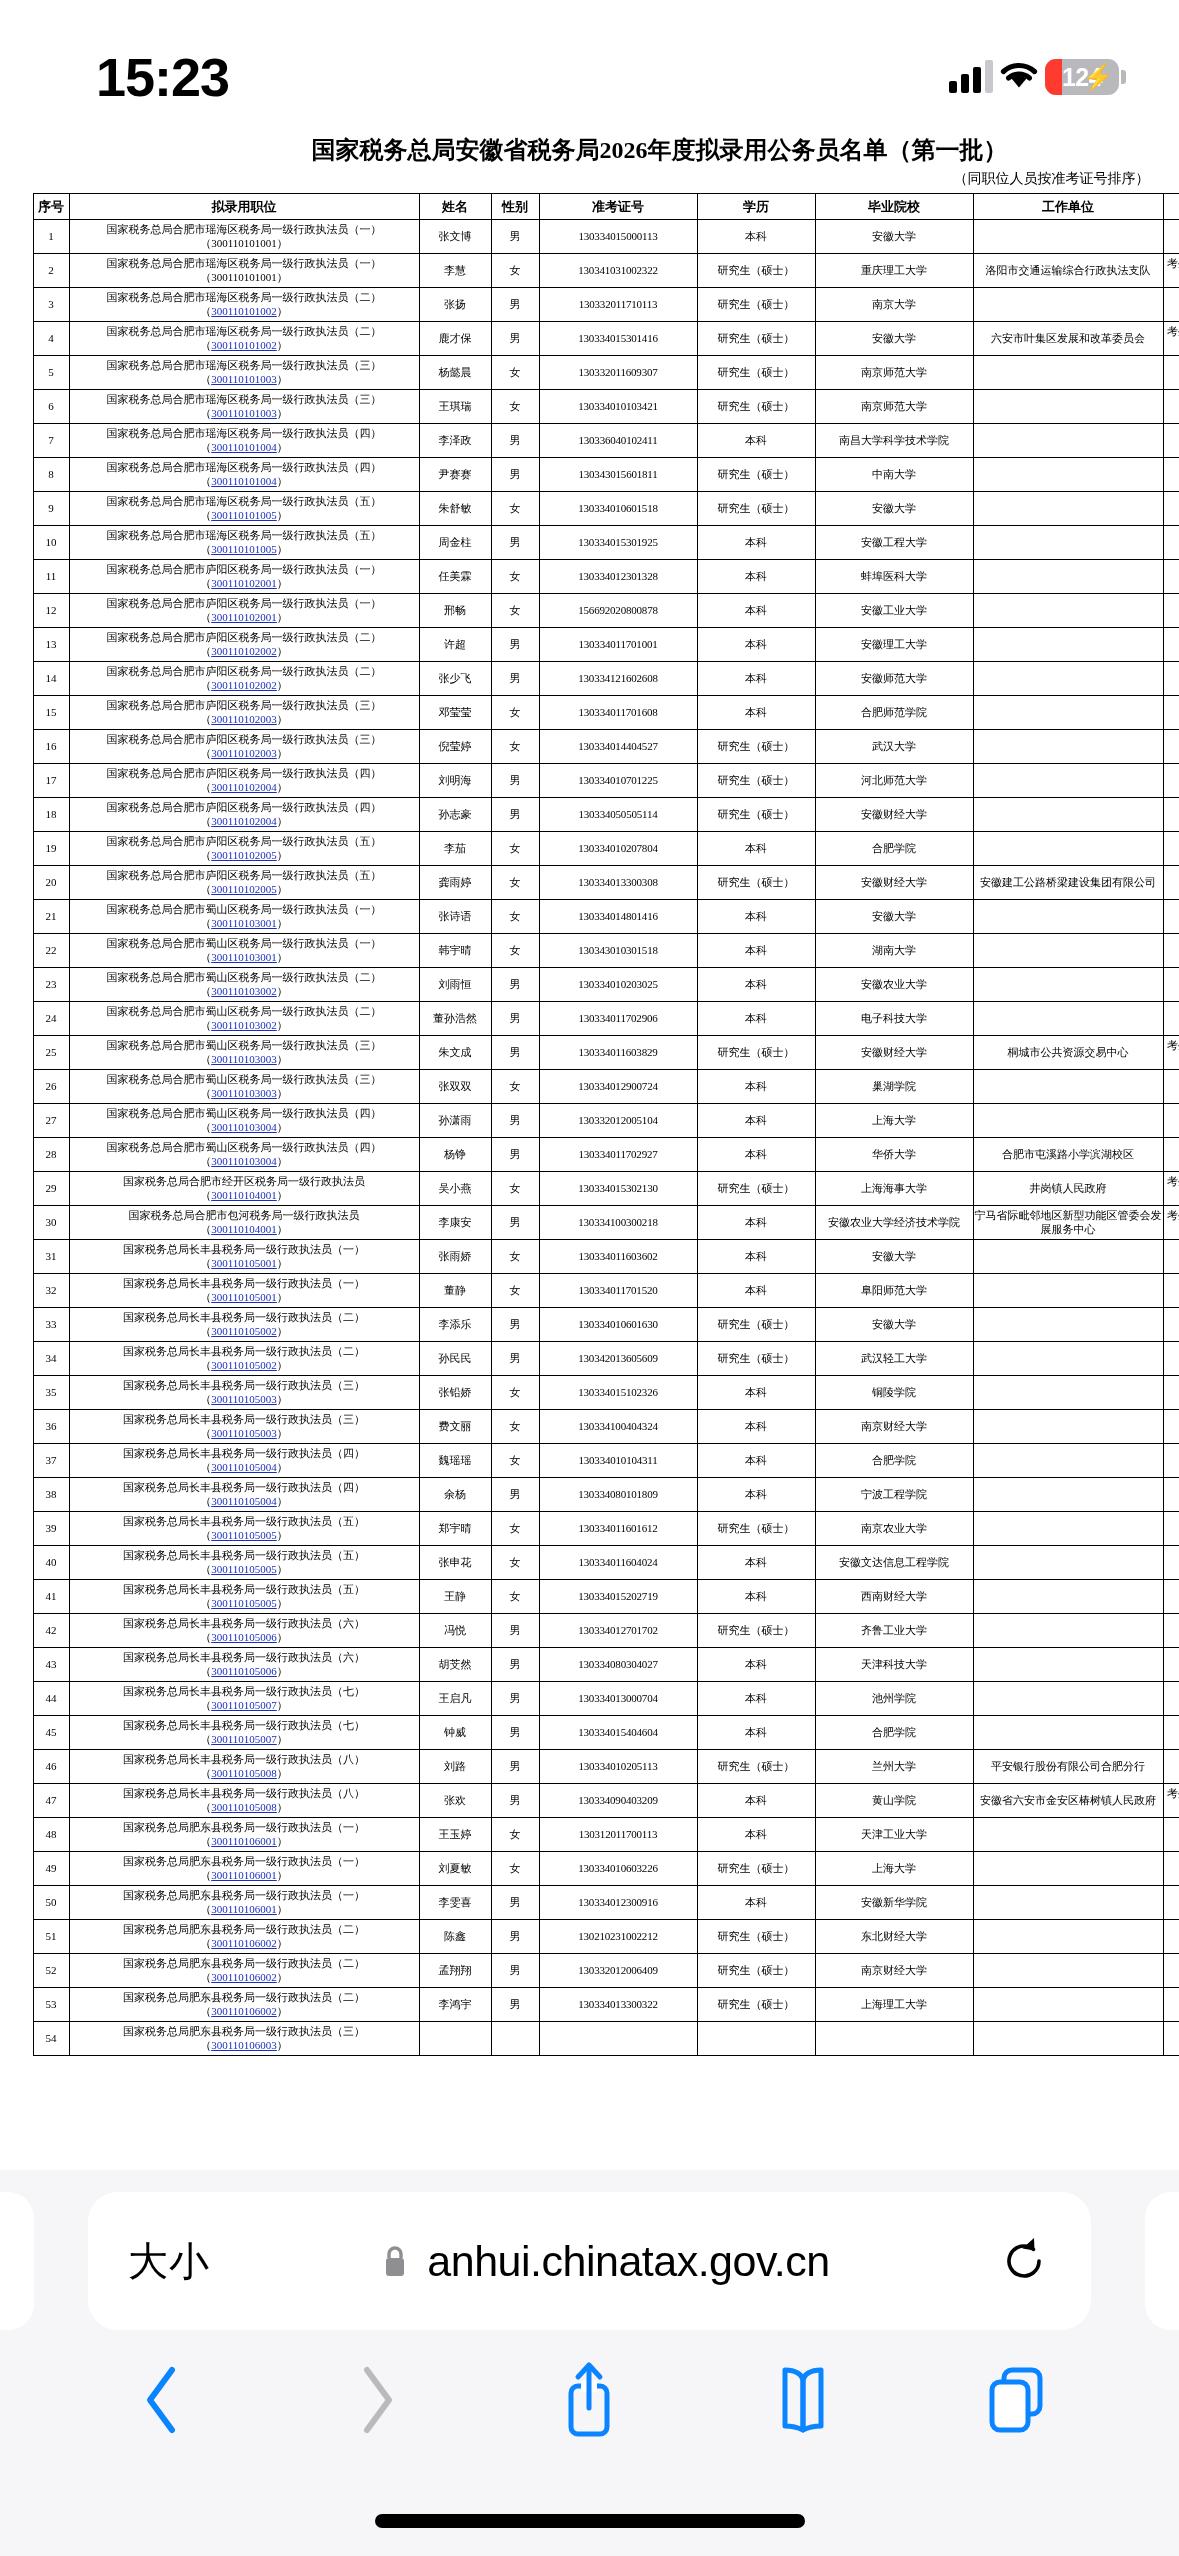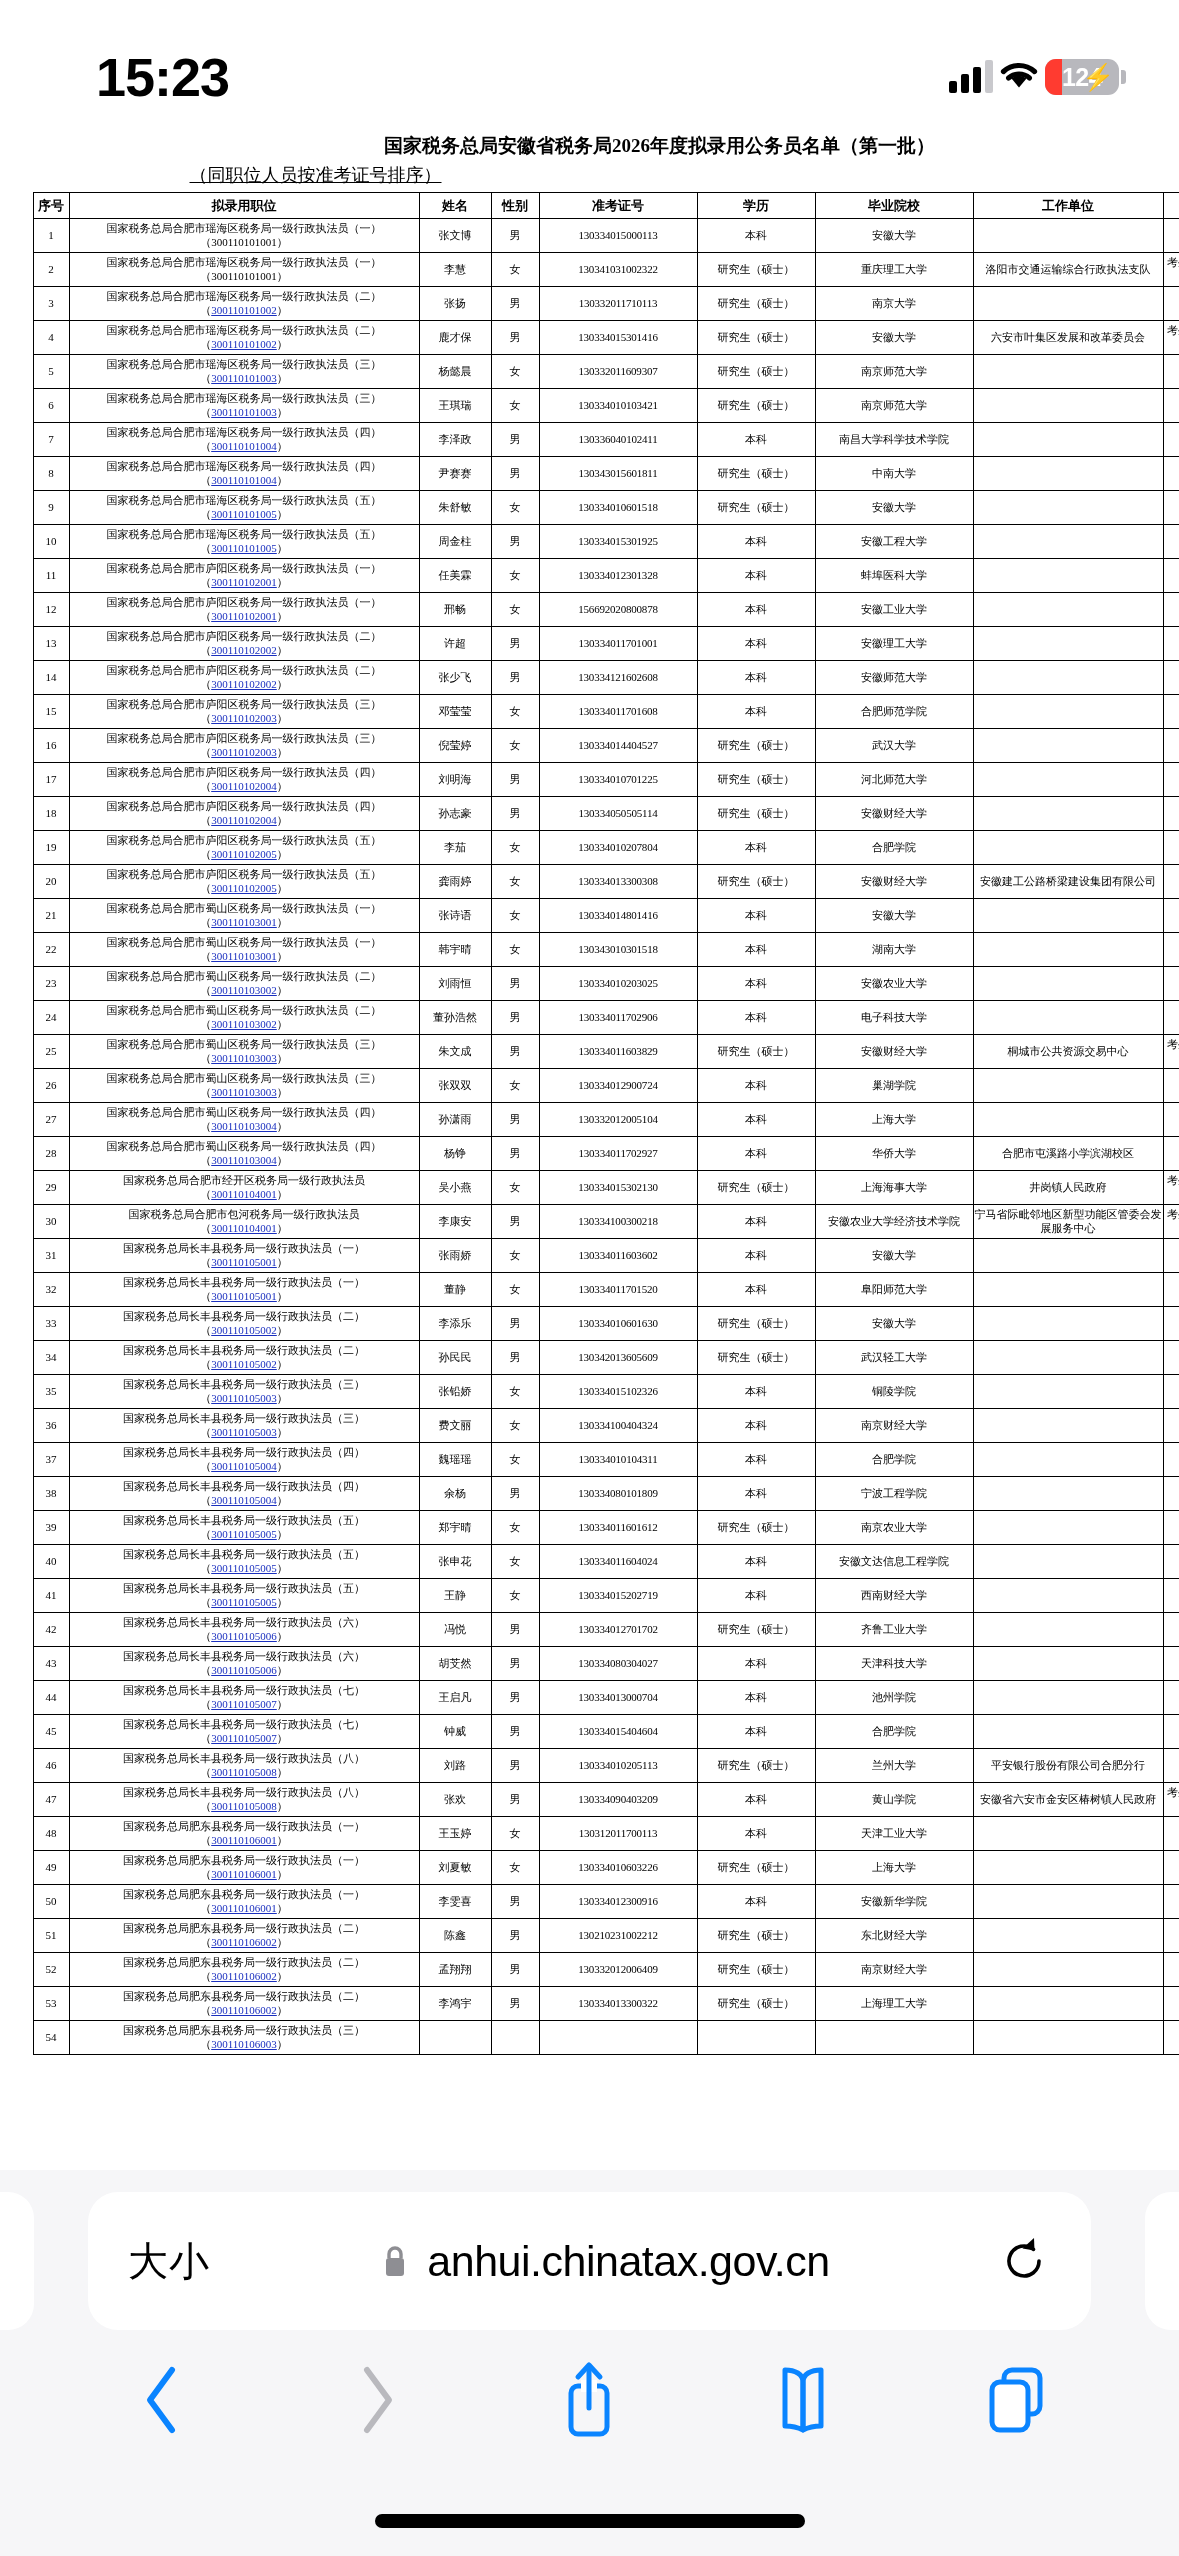--- a/index.html
+++ b/index.html
@@ -52,28 +52,28 @@
 
   
   .webpage{
     position:absolute; top:120px; left:0; width:1179px; height:2050px;
     background:#fff; overflow:hidden;
   }
   .doc{
     width:1120px; margin:0 auto; padding-top:12px;
   }
   .doc-title{
-    text-align:center; font-size:19px; font-weight:700; color:#000;
+    text-align:center; font-size:24px; font-weight:700; color:#000;
     font-family:"Liberation Serif", serif; line-height:1.5;
     padding-left:140px;
   }
   .doc-subtitle{
-    text-align:left; font-size:18px; color:#000;
+    text-align:right; font-size:14px; color:#000;
     font-family:"Liberation Serif", serif; line-height:1.6;
-    padding-left:160px; padding-bottom:3px;text-decoration:underline;
+    padding-left:160px; padding-bottom:3px;
   }
 
   table.reg{
     width:1110px; border-collapse:collapse; table-layout:fixed;
     font-family:"Liberation Serif", serif;
     margin-left:3px;
   }
   table.reg th, table.reg td{
     border:1px solid #000; color:#000; text-align:center;
     vertical-align:middle; padding:2px 1px; line-height:1.25;

